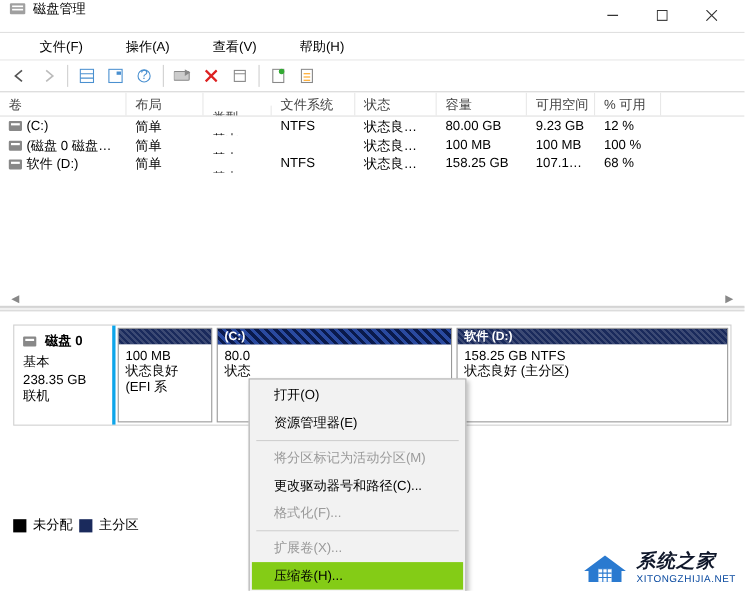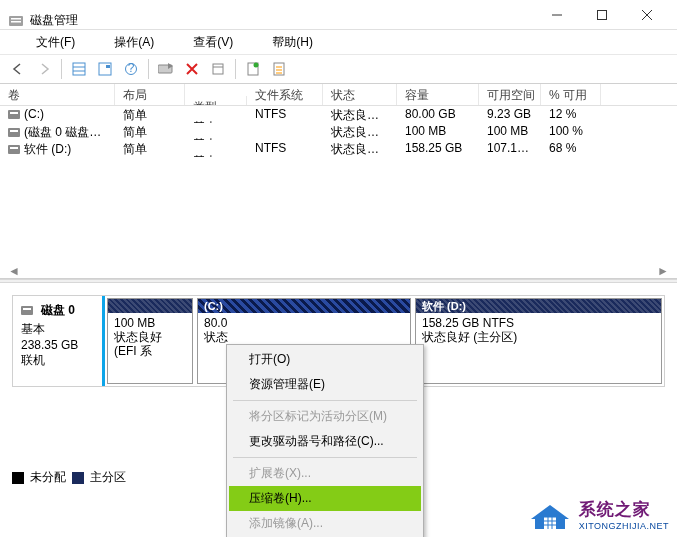--- a/index.html
+++ b/index.html
@@ -1,17 +1,17 @@
 <!DOCTYPE html>
 <html><head>
 <meta charset="utf-8">
 <style>
 * { box-sizing: border-box; margin: 0; padding: 0; font-family: "Microsoft YaHei", "Segoe UI", sans-serif; font-size: 12px; }
 body { background: #fff; width: 677px; height: 537px; overflow: hidden; position: relative; }
-.titlebar { height: 30px; display: flex; align-items: flex-end; padding: 0 8px; border-bottom: 1px solid #e0e0e0; }
+.titlebar { height: 30px; display: flex; align-items: flex-start; padding: 0 8px; border-bottom: 1px solid #e0e0e0; }
 .ti-icon { width: 16px; height: 16px; margin-right: 6px; }
 .ti-title { flex: 1; font-size: 12px; }
 .winbtn { width: 45px; height: 28px; display: flex; align-items: center; justify-content: center; color: #333; }
 .menubar { height: 24px; display: flex; align-items: center; padding: 0 6px; gap: 2px; }
 .menuitem { padding: 3px 7px; margin-left: 23px; }
 .toolbar { height: 30px; display: flex; align-items: center; padding: 0 6px; gap: 2px; border-top: 1px solid #e8e8e8; border-bottom: 1px solid #d0d0d0; }
 .tbtn { width: 24px; height: 24px; display: flex; align-items: center; justify-content: center; }
 .tsep { width: 1px; height: 20px; background: #d0d0d0; margin: 0 3px; }
 .table-area { height: 195px; border-bottom: 1px solid #d0d0d0; overflow: hidden; position: relative; }
 .thead { display: flex; height: 22px; background: #fff; border-bottom: 1px solid #e0e0e0; }
@@ -44,21 +44,21 @@
 .sw.black { background:#000; }
 .sw.navy { background:#1a2a5c; }
 .ctxmenu { position:absolute; left:226px; top:344px; width:198px; background:#f2f2f2; border:1px solid #b0b0b0; box-shadow: 2px 2px 4px rgba(0,0,0,.25); padding:2px; z-index:100; }
 .ci { padding:4px 20px; white-space:nowrap; }
 .ci.dis { color:#9a9a9a; }
 .ci.hl { background:#84cc16; }
 .csep { height:1px; background:#d0d0d0; margin:3px 4px; }
 .watermark { position:absolute; right:8px; bottom:6px; display:flex; align-items:center; gap:6px; }
 .wm-logo { width:46px; height:32px; }
 .wm-txt { display:flex; flex-direction:column; }
-.wm-big { font-size:17px; font-weight:bold; color:#701a75; letter-spacing:1px; }
+.wm-big { font-size:17px; font-weight:bold; font-style:italic; color:#0f172a; letter-spacing:1px; }
 .wm-small { font-size:9px; color:#0a4aa0; letter-spacing:0.5px; }
 .scroll-ind { position:absolute; left:8px; right:8px; bottom:0; height:14px; display:flex; justify-content:space-between; color:#888; }
 </style>
 </head>
 <body>
 
 <div class="titlebar">
   <svg class="ti-icon" viewBox="0 0 16 16">
       <rect x="1" y="3" width="14" height="10" rx="1" fill="#a0a0a0"></rect>
       <rect x="3" y="5" width="10" height="1.5" fill="#fff"></rect>
@@ -244,20 +244,21 @@
     <span>主分区</span>
   </div>
 </div>
 
 <div class="ctxmenu">
   <div class="ci">打开(O)</div>
   <div class="ci">资源管理器(E)</div>
   <div class="csep"></div>
   <div class="ci dis">将分区标记为活动分区(M)</div>
   <div class="ci">更改驱动器号和路径(C)...</div>
+  <div class="ci dis">格式化(F)...</div>
   <div class="csep"></div>
   <div class="ci dis">扩展卷(X)...</div>
   <div class="ci hl">压缩卷(H)...</div>
   <div class="ci dis">添加镜像(A)...</div>
 
 </div>
 
 <div class="watermark">
   <svg class="wm-logo" viewBox="0 0 46 32">
       <path d="M4 20 L23 6 L42 20 L38 20 L38 30 L8 30 L8 20 Z" fill="#2a7ad0"></path>

